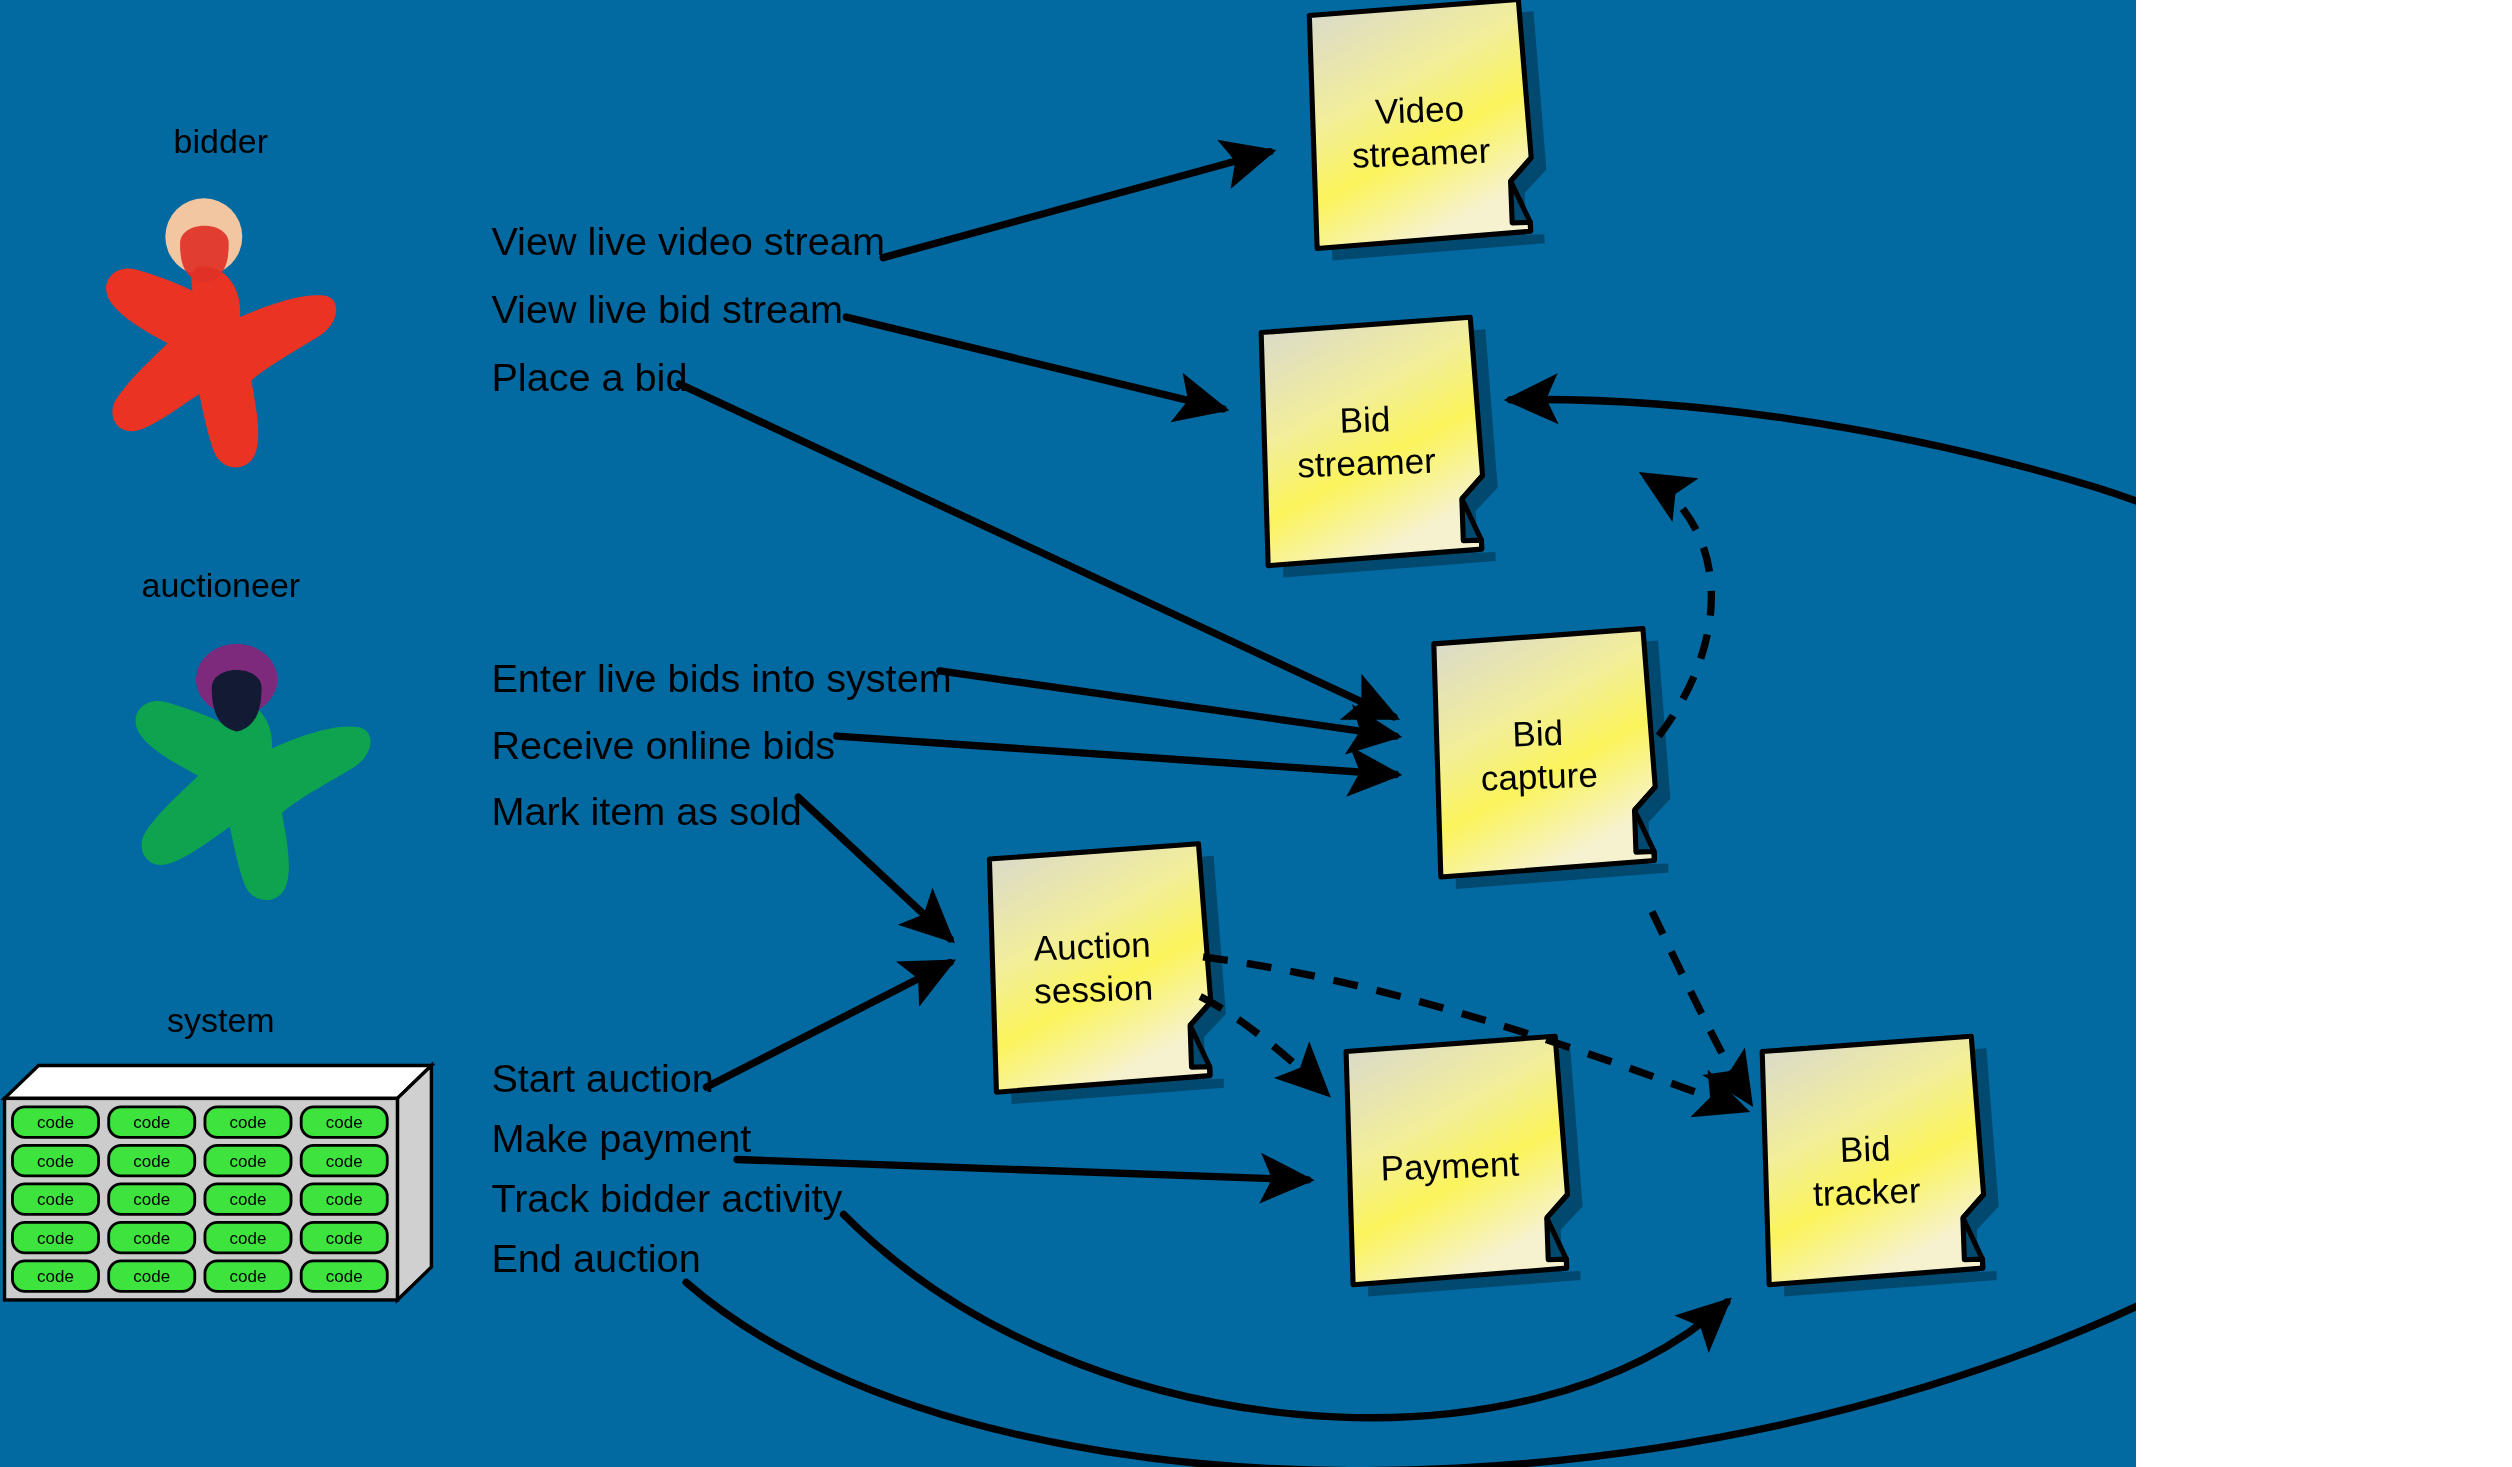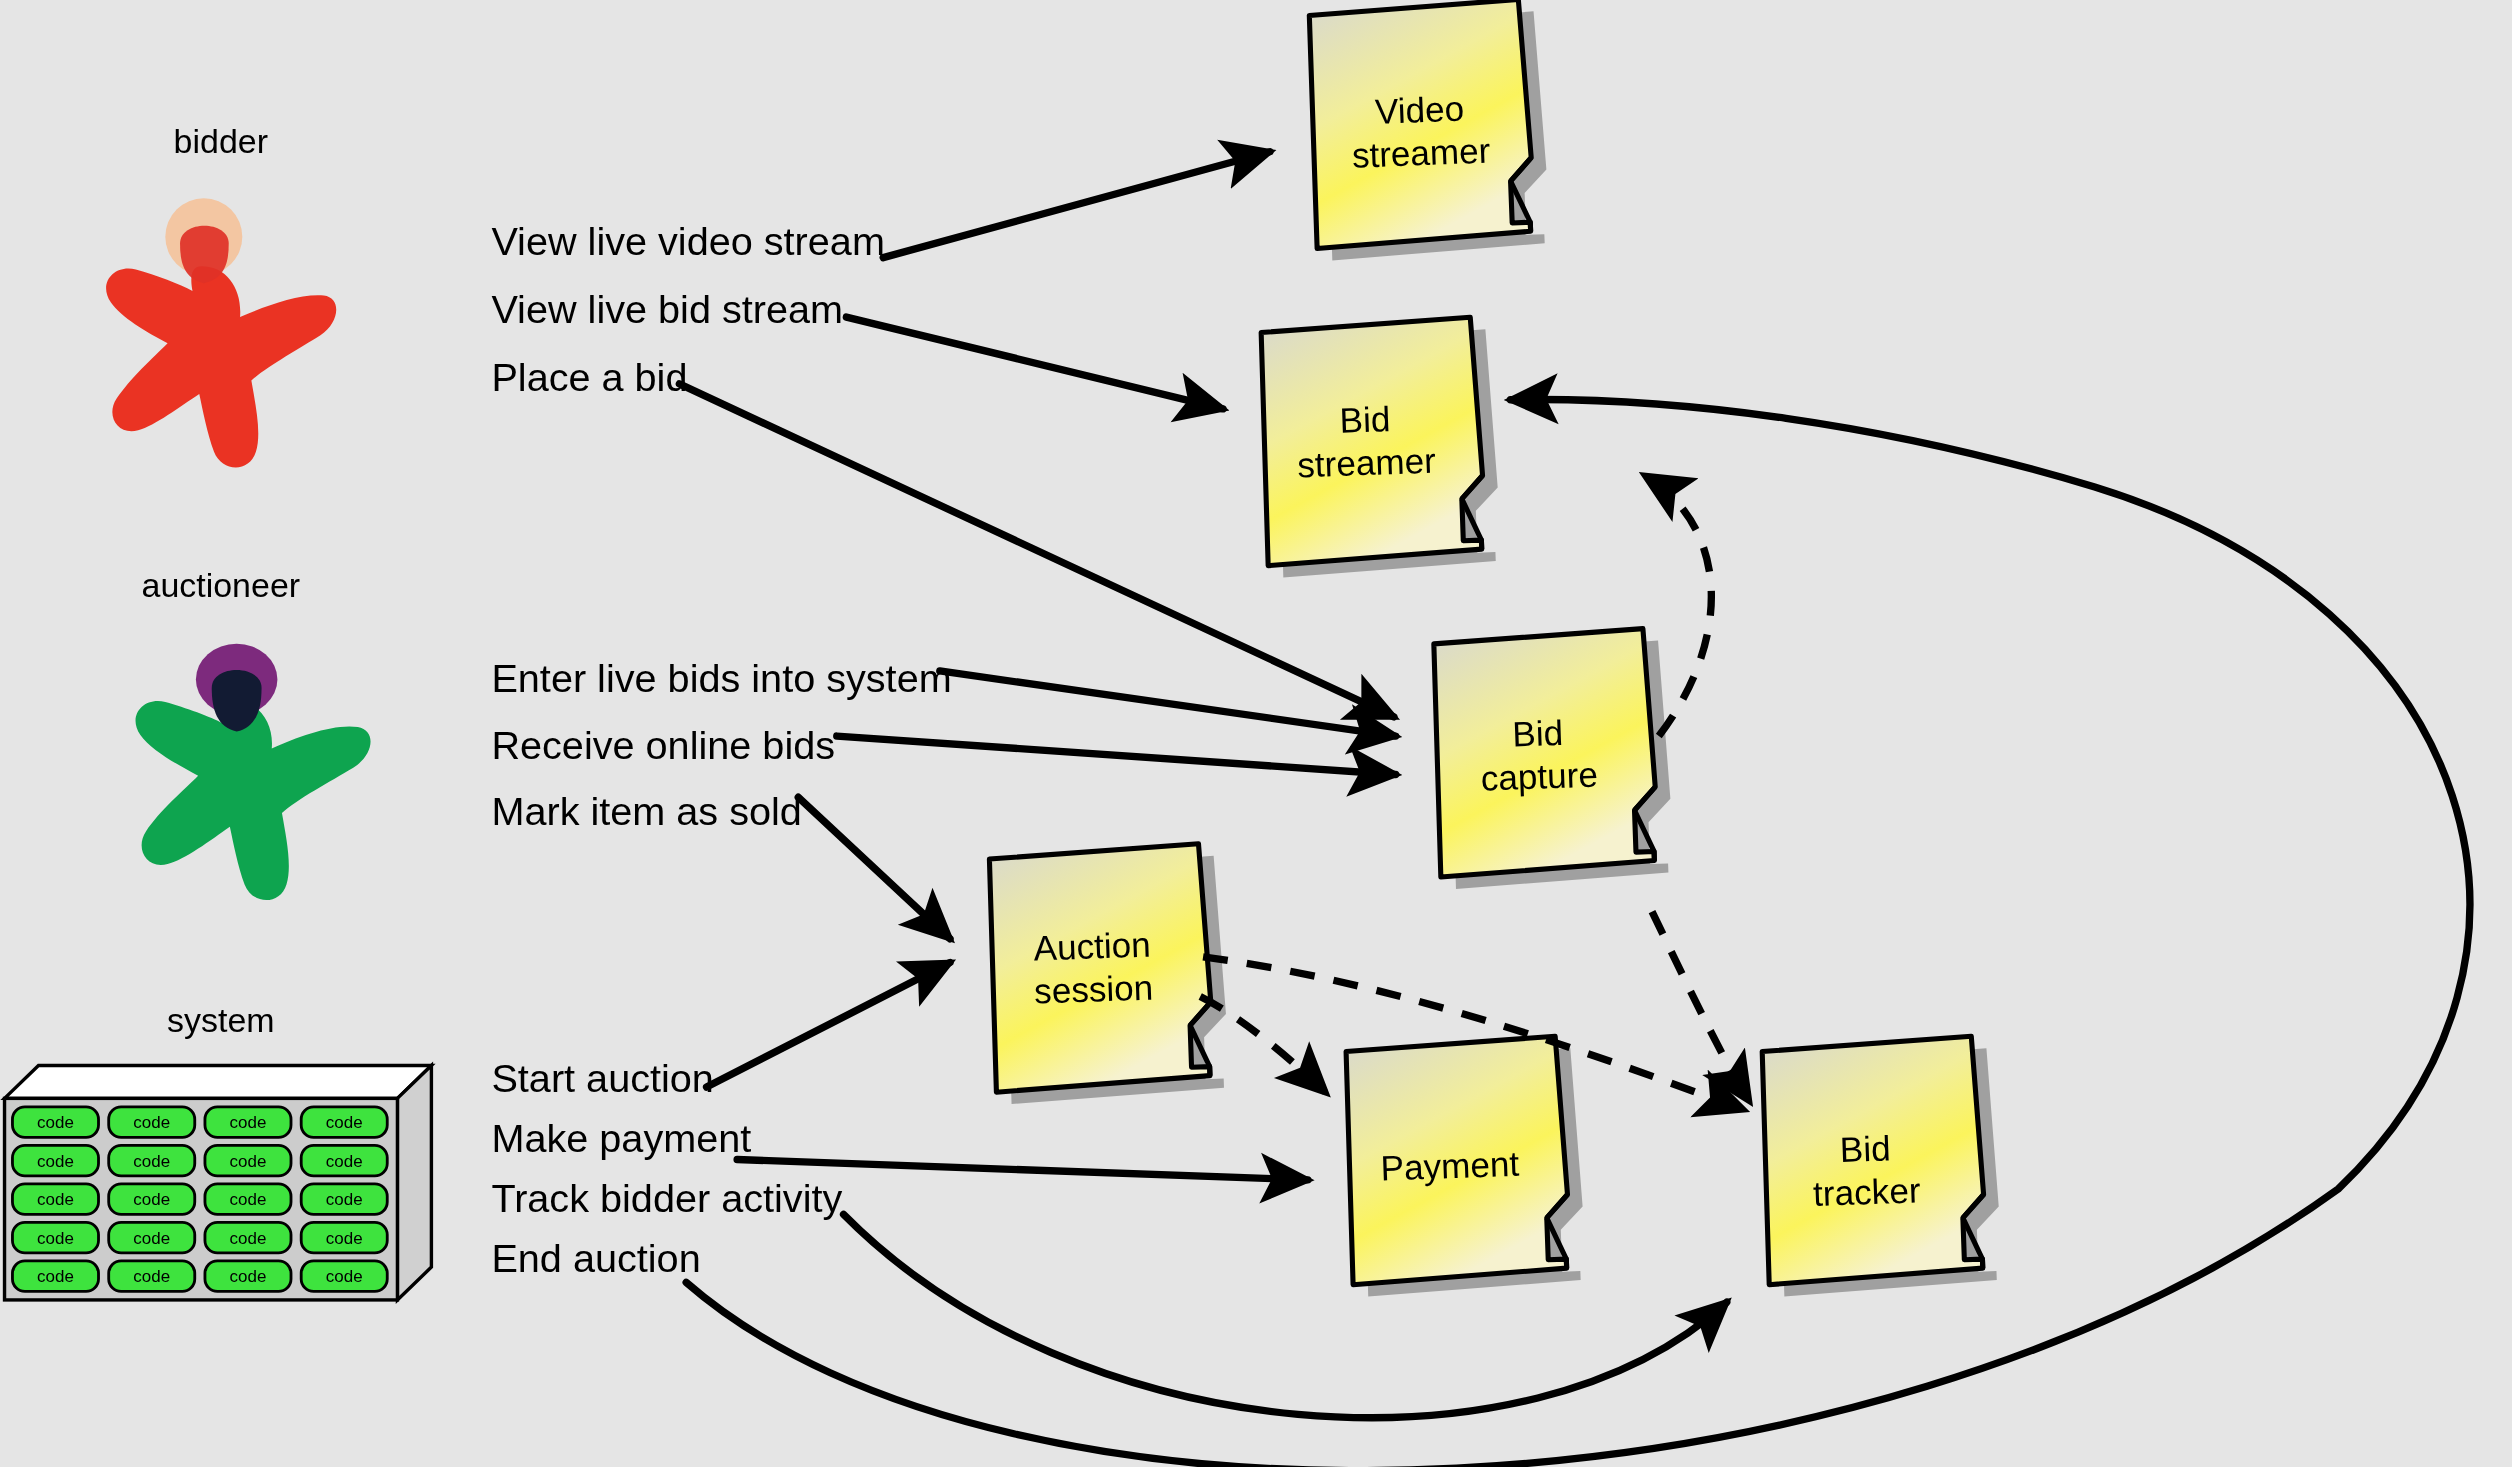--- a/index.html
+++ b/index.html
@@ -1,18 +1,18 @@
 <!DOCTYPE html>
 <html style="font-size:9px"><head>
 <meta charset="utf-8">
 <title>Live auction system diagram</title>
 <style>
   html,body{margin:0;padding:0;background:#ffffff;}
   body{font-family:"Liberation Sans","DejaVu Sans",sans-serif;}
-  #stage{position:relative;width:2512px;height:1467px;background:#e5e5e5;overflow:hidden;}
+  #stage{position:relative;width:2136px;height:1467px;background:#0369a1;overflow:hidden;}
   #svgroot{position:absolute;left:0;top:0;width:2512px;height:1467px;}
 
   .actor-label,.note-label,.uc-label,.code-label{
     pointer-events:none;
   }
   .actor-label{
     font-family:"Liberation Sans","DejaVu Sans",sans-serif;
     font-size:60px; fill:#000; text-anchor:middle;
   }
   .uc-label{

